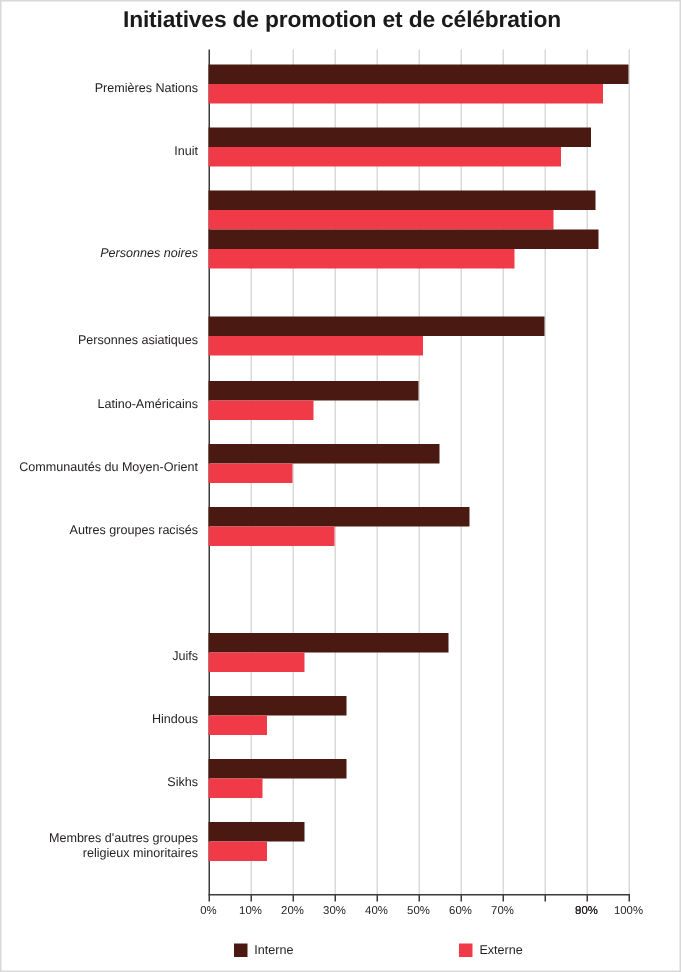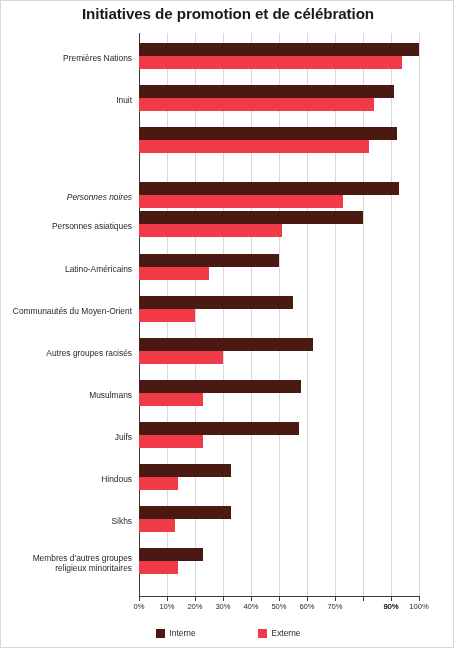--- a/index.html
+++ b/index.html
@@ -124,20 +124,21 @@
     justify-content: center;
     gap: 62px;
     align-items: center;
   }
   .legend-item {
     display: flex;
     align-items: center;
     gap: 5px;
     font-size: 8.4px;
     color: #231f20;
+    margin-left: 48px;
   }
   .legend-swatch {
     width: 9px;
     height: 9px;
     display: inline-block;
   }
 </style>
 </head>
 <body>
 
@@ -167,21 +168,21 @@
         </div>
         <div class="row" style="top: 46.1px;">
           <div class="cat-label">Inuit</div>
           <div class="bar internal" style="width: 254.8px; background: rgb(74, 26, 18);"></div>
           <div class="bar external" style="width: 235.2px; background: rgb(240, 58, 72);"></div>
         </div>
         <div class="row" style="top: 88.2px;">
           <div class="bar internal" style="width: 257.6px; background: rgb(74, 26, 18);"></div>
           <div class="bar external" style="width: 229.6px; background: rgb(240, 58, 72);"></div>
         </div>
-        <div class="row" style="top: 143px; font-style: italic;">
+        <div class="row" style="top: 114px; font-style: italic;">
           <div class="cat-label">Personnes noires</div>
           <div class="bar internal" style="width: 260.4px; background: rgb(74, 26, 18);"></div>
           <div class="bar external" style="width: 204.4px; background: rgb(240, 58, 72);"></div>
         </div>
         <div class="row" style="top: 172.4px;">
           <div class="cat-label">Personnes asiatiques</div>
           <div class="bar internal" style="width: 224px; background: rgb(74, 26, 18);"></div>
           <div class="bar external" style="width: 142.8px; background: rgb(240, 58, 72);"></div>
         </div>
         <div class="row" style="top: 214.5px; padding-left: 31px;">
@@ -191,25 +192,20 @@
         </div>
         <div class="row" style="top: 256.6px;">
           <div class="cat-label">Communautés du Moyen-Orient</div>
           <div class="bar internal" style="width: 154px; background: rgb(74, 26, 18);"></div>
           <div class="bar external" style="width: 56px; background: rgb(240, 58, 72);"></div>
         </div>
         <div class="row" style="top: 298.7px; text-decoration: underline;">
           <div class="cat-label">Autres groupes racisés</div>
           <div class="bar internal" style="width: 173.6px; background: rgb(74, 26, 18);"></div>
           <div class="bar external" style="width: 84px; background: rgb(240, 58, 72);"></div>
-        </div>
-        <div class="row" style="top: 340.8px;">
-          <div class="cat-label">Musulmans</div>
-          <div class="bar internal" style="width: 162.4px; background: rgb(74, 26, 18);"></div>
-          <div class="bar external" style="width: 64.4px; background: rgb(240, 58, 72);"></div>
         </div>
         <div class="row" style="top: 425px;">
           <div class="cat-label">Hindous</div>
           <div class="bar internal" style="width: 92.4px; background: rgb(74, 26, 18);"></div>
           <div class="bar external" style="width: 39.2px; background: rgb(240, 58, 72);"></div>
         </div>
         <div class="row" style="top: 382.9px;">
           <div class="cat-label">Juifs</div>
           <div class="bar internal" style="width: 159.6px; background: rgb(74, 26, 18);"></div>
           <div class="bar external" style="width: 64.4px; background: rgb(240, 58, 72);"></div>

